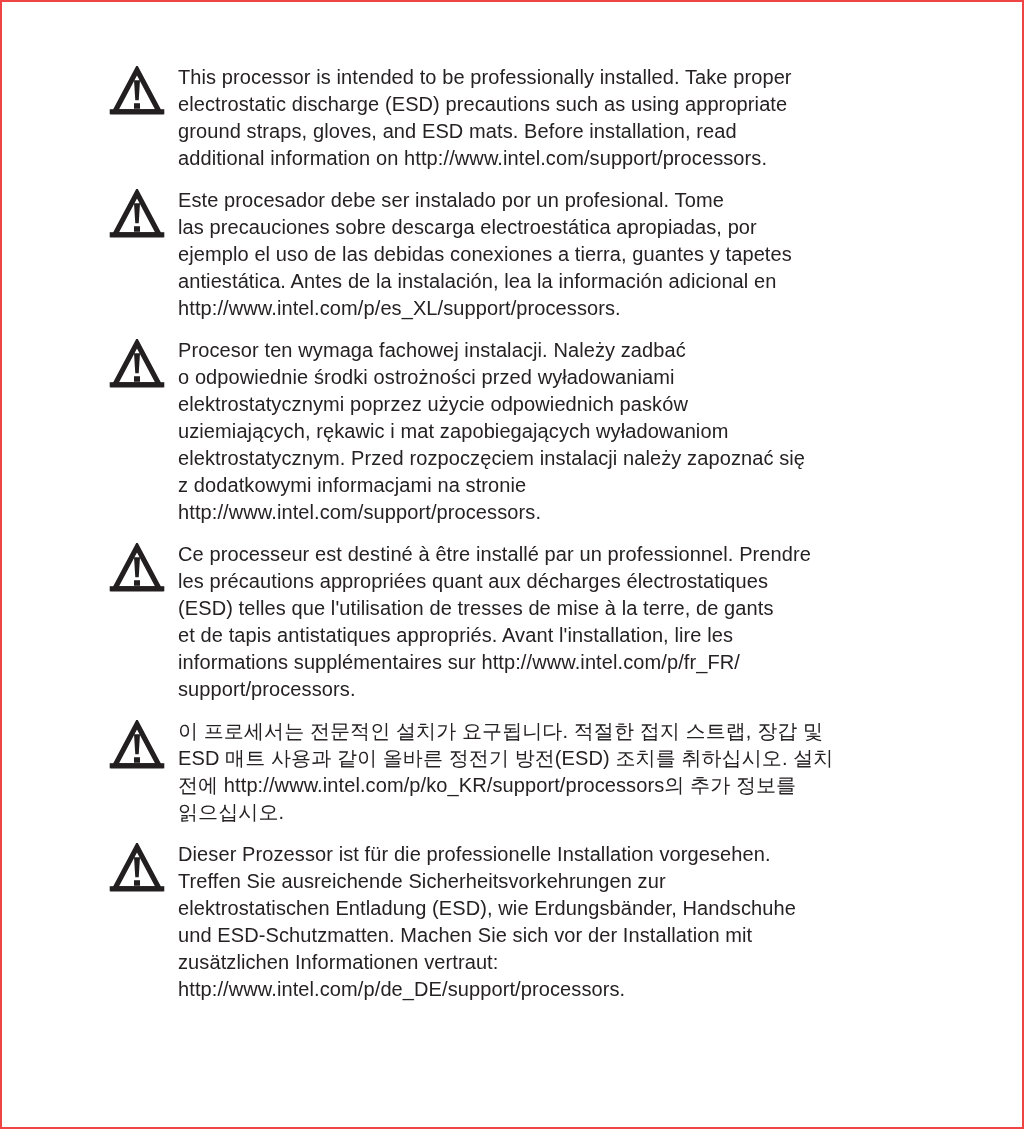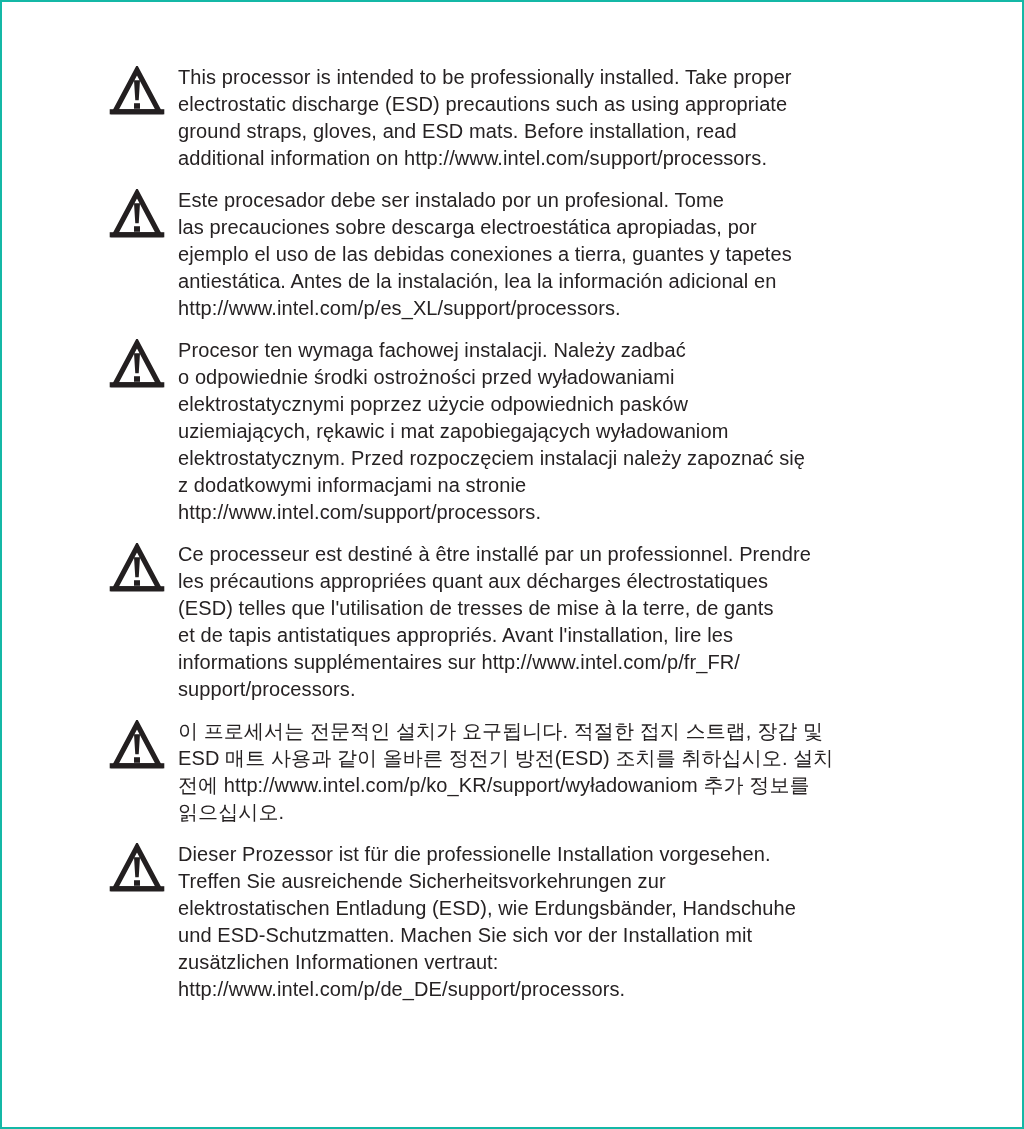--- a/index.html
+++ b/index.html
@@ -5,21 +5,21 @@
   html, body {
     margin: 0;
     padding: 0;
     background: #ffffff;
   }
   .page {
     position: relative;
     width: 1024px;
     height: 1129px;
     box-sizing: border-box;
-    border: 2px solid #14b8a6;
+    border: 2px solid #ef4444;
     background: #ffffff;
     font-family: "Liberation Sans", "DejaVu Sans", sans-serif;
     overflow: hidden;
   }
   .content {
     position: absolute;
     left: 106px;
     top: 62px;
     width: 860px;
   }
@@ -126,21 +126,21 @@
       <span class="warn-icon">
         <svg viewBox="0 0 68 60" aria-hidden="true">
           <path d="M34 3 L60 52 L8 52 Z" fill="none" stroke="currentColor" stroke-width="6" stroke-linejoin="miter"></path>
           <rect x="2" y="49" width="64" height="6" fill="currentColor"></rect>
           <polygon points="30.5,15 37.5,15 36,38.5 32,38.5" fill="currentColor"></polygon>
           <rect x="30.5" y="42" width="7" height="6.5" fill="currentColor"></rect>
         </svg>
       </span>
       <div class="warn-text" lang="ko">이 프로세서는 전문적인 설치가 요구됩니다. 적절한 접지 스트랩, 장갑 및
 ESD 매트 사용과 같이 올바른 정전기 방전(ESD) 조치를 취하십시오. 설치
-전에 http://www.intel.com/p/ko_KR/support/wyładowaniom 추가 정보를
+전에 http://www.intel.com/p/ko_KR/support/processors의 추가 정보를
 읽으십시오.</div>
     </div>
 
     <div class="warning-row">
       <span class="warn-icon">
         <svg viewBox="0 0 68 60" aria-hidden="true">
           <path d="M34 3 L60 52 L8 52 Z" fill="none" stroke="currentColor" stroke-width="6" stroke-linejoin="miter"></path>
           <rect x="2" y="49" width="64" height="6" fill="currentColor"></rect>
           <polygon points="30.5,15 37.5,15 36,38.5 32,38.5" fill="currentColor"></polygon>
           <rect x="30.5" y="42" width="7" height="6.5" fill="currentColor"></rect>

